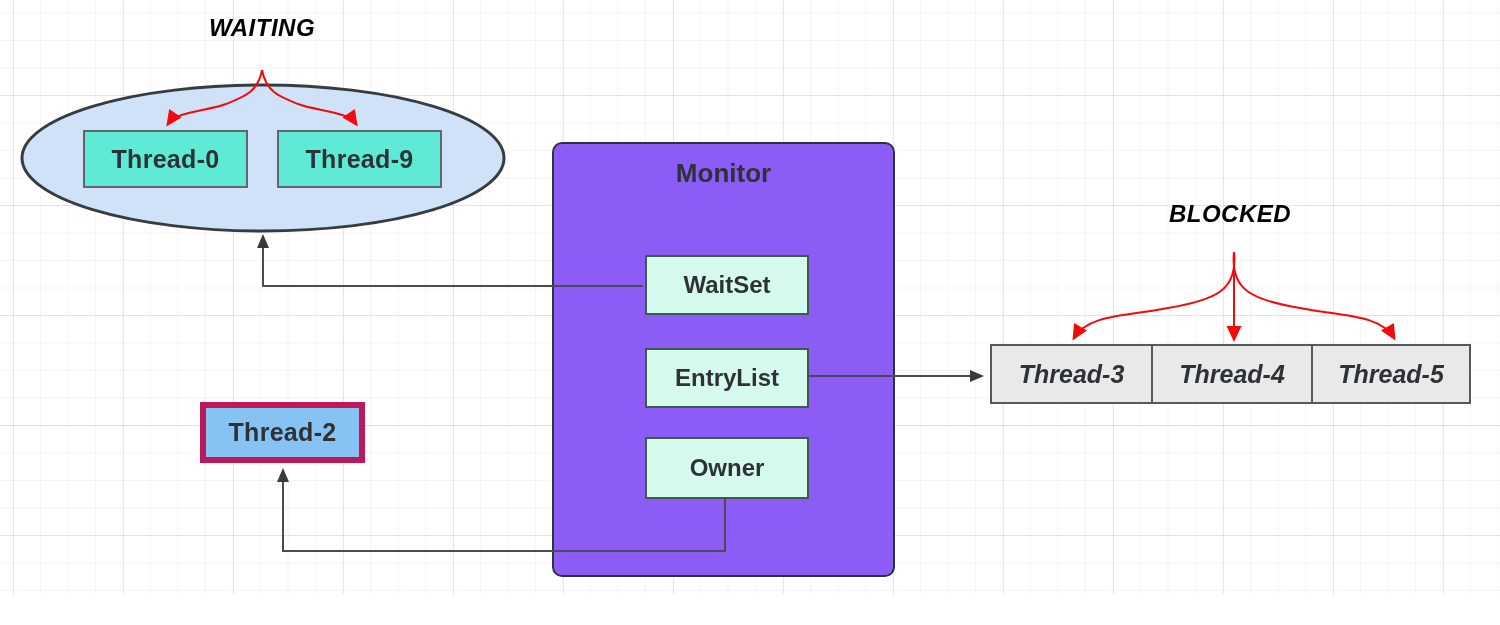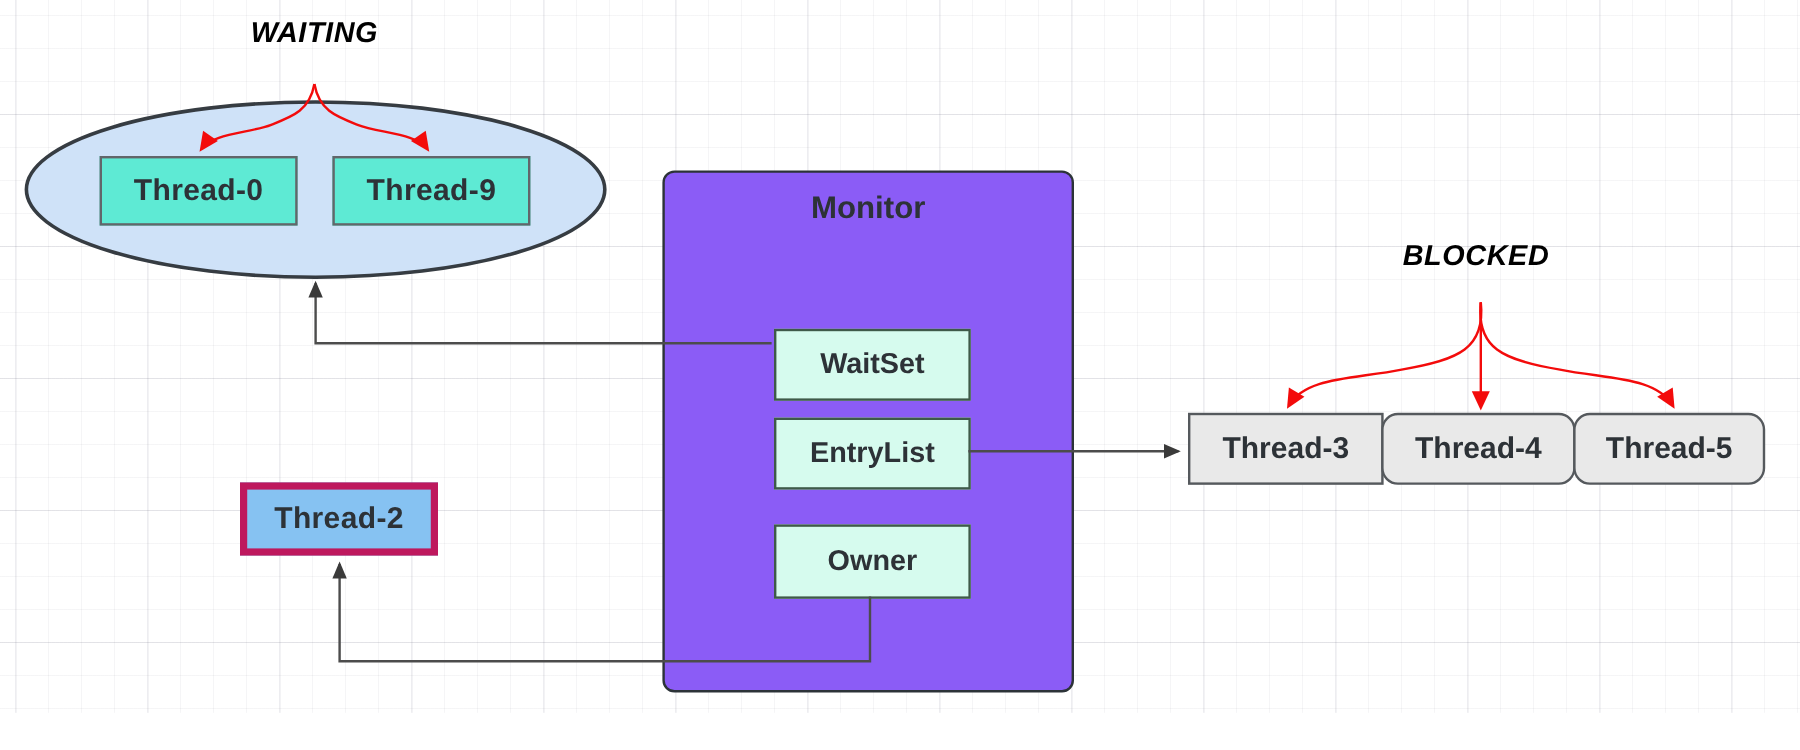--- a/index.html
+++ b/index.html
@@ -33,34 +33,34 @@
     position:absolute;left:552px;top:142px;width:343px;height:435px;box-sizing:border-box;
     background:#8b5cf6;border:2.5px solid #2c3338;border-radius:10px;z-index:2;
   }
   .monitor-title{position:absolute;left:0;top:14px;width:100%;text-align:center;
     font-weight:bold;font-size:26px;}
   .slot{
     position:absolute;display:flex;align-items:center;justify-content:center;
     box-sizing:border-box;background:#d6fbee;border:2px solid #3e5a49;
     font-weight:bold;font-size:24px;left:91px;width:164px;height:60px;
   }
-  .slot-waitset{top:130px;}
+  .slot-waitset{top:111px;}
   .slot-entrylist{top:204px;}
   .slot-owner{top:293px;height:62px;}
 
   .t2{left:200px;top:402px;width:165px;height:61px;background:#86c2f2;
       border:6px solid #be185d;font-size:25px;}
 
   .brow{position:absolute;left:990px;top:344px;display:flex;z-index:2;}
   .bcell{
     display:flex;align-items:center;justify-content:center;box-sizing:border-box;
     height:60px;background:#e9e9e9;border:2px solid #55595d;
-    font-weight:bold;font-size:25px;
+    font-weight:bold;font-size:25px;font-style:italic;
   }
-  .bcell+.bcell{margin-left:-2px;border-radius:14px;}
+  .bcell+.bcell{margin-left:-2px;}
   .c3{width:163px;} .c4{width:162px;} .c5{width:160px;}
 
   .state-label{
     position:absolute;width:280px;text-align:center;z-index:2;
     font-weight:bold;font-style:italic;font-size:24px;color:#000000;letter-spacing:.5px;
   }
   .waiting-label{left:122px;top:14px;}
   .blocked-label{left:1090px;top:200px;}
 </style>
 </head>

